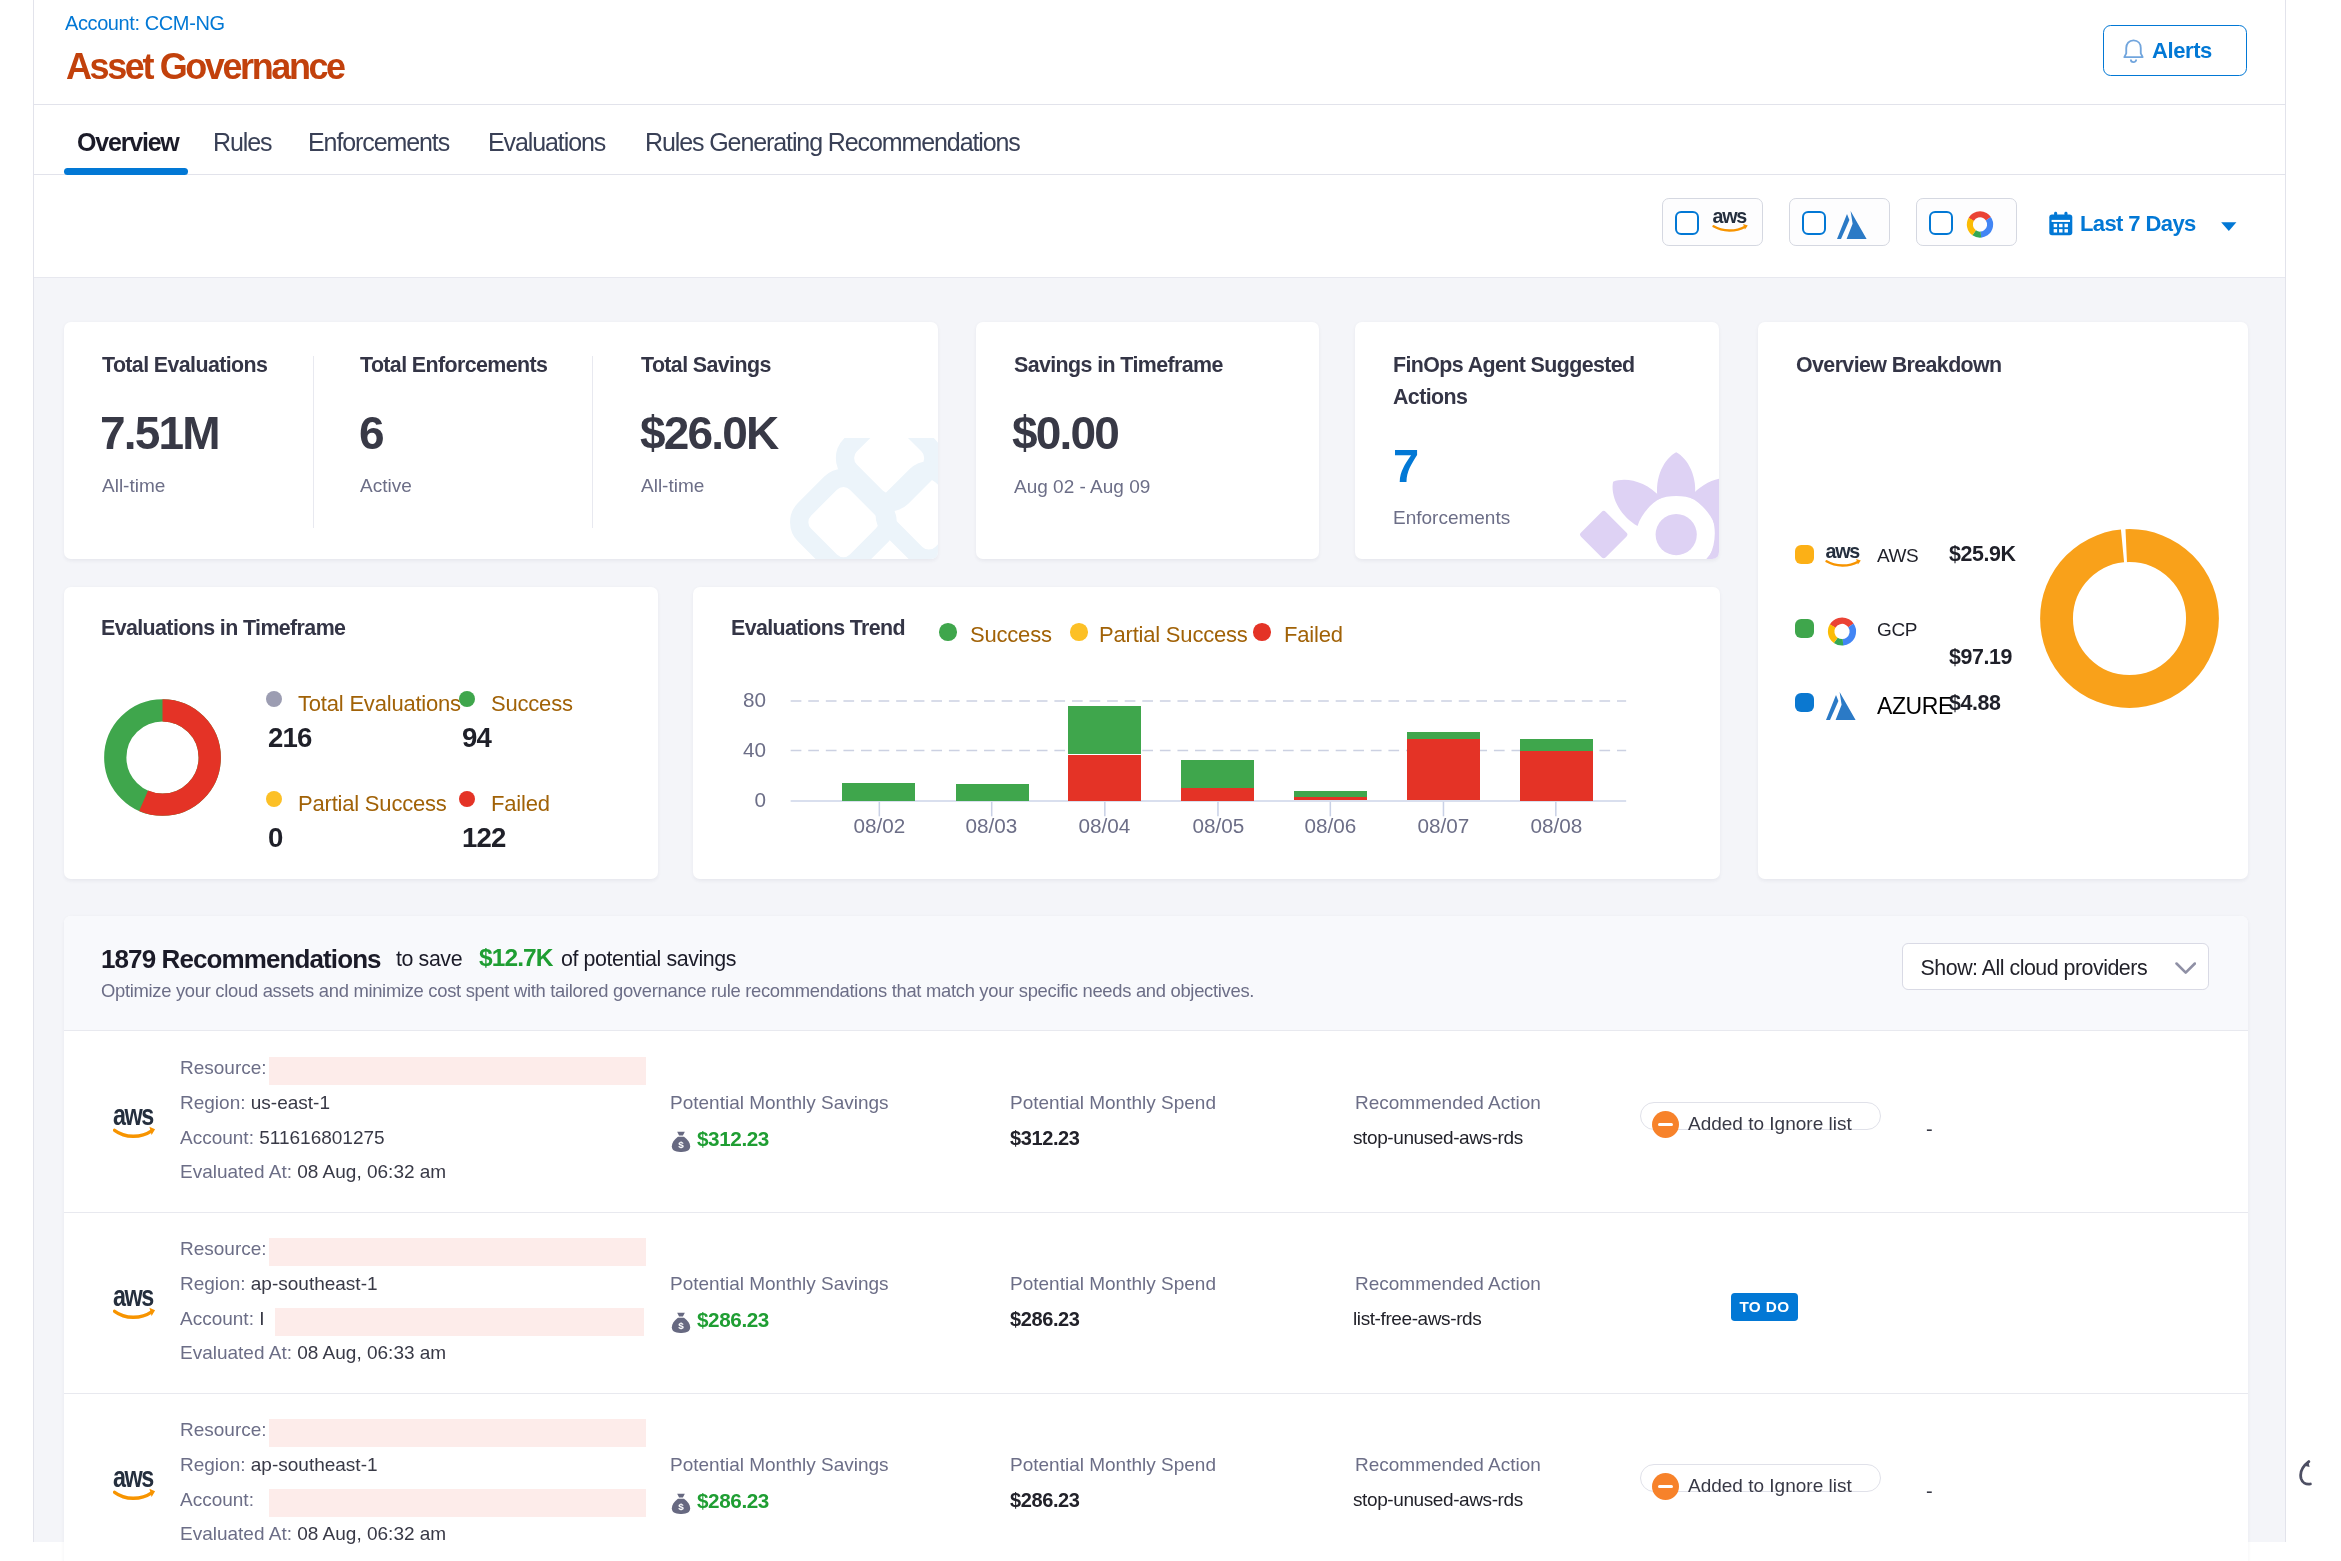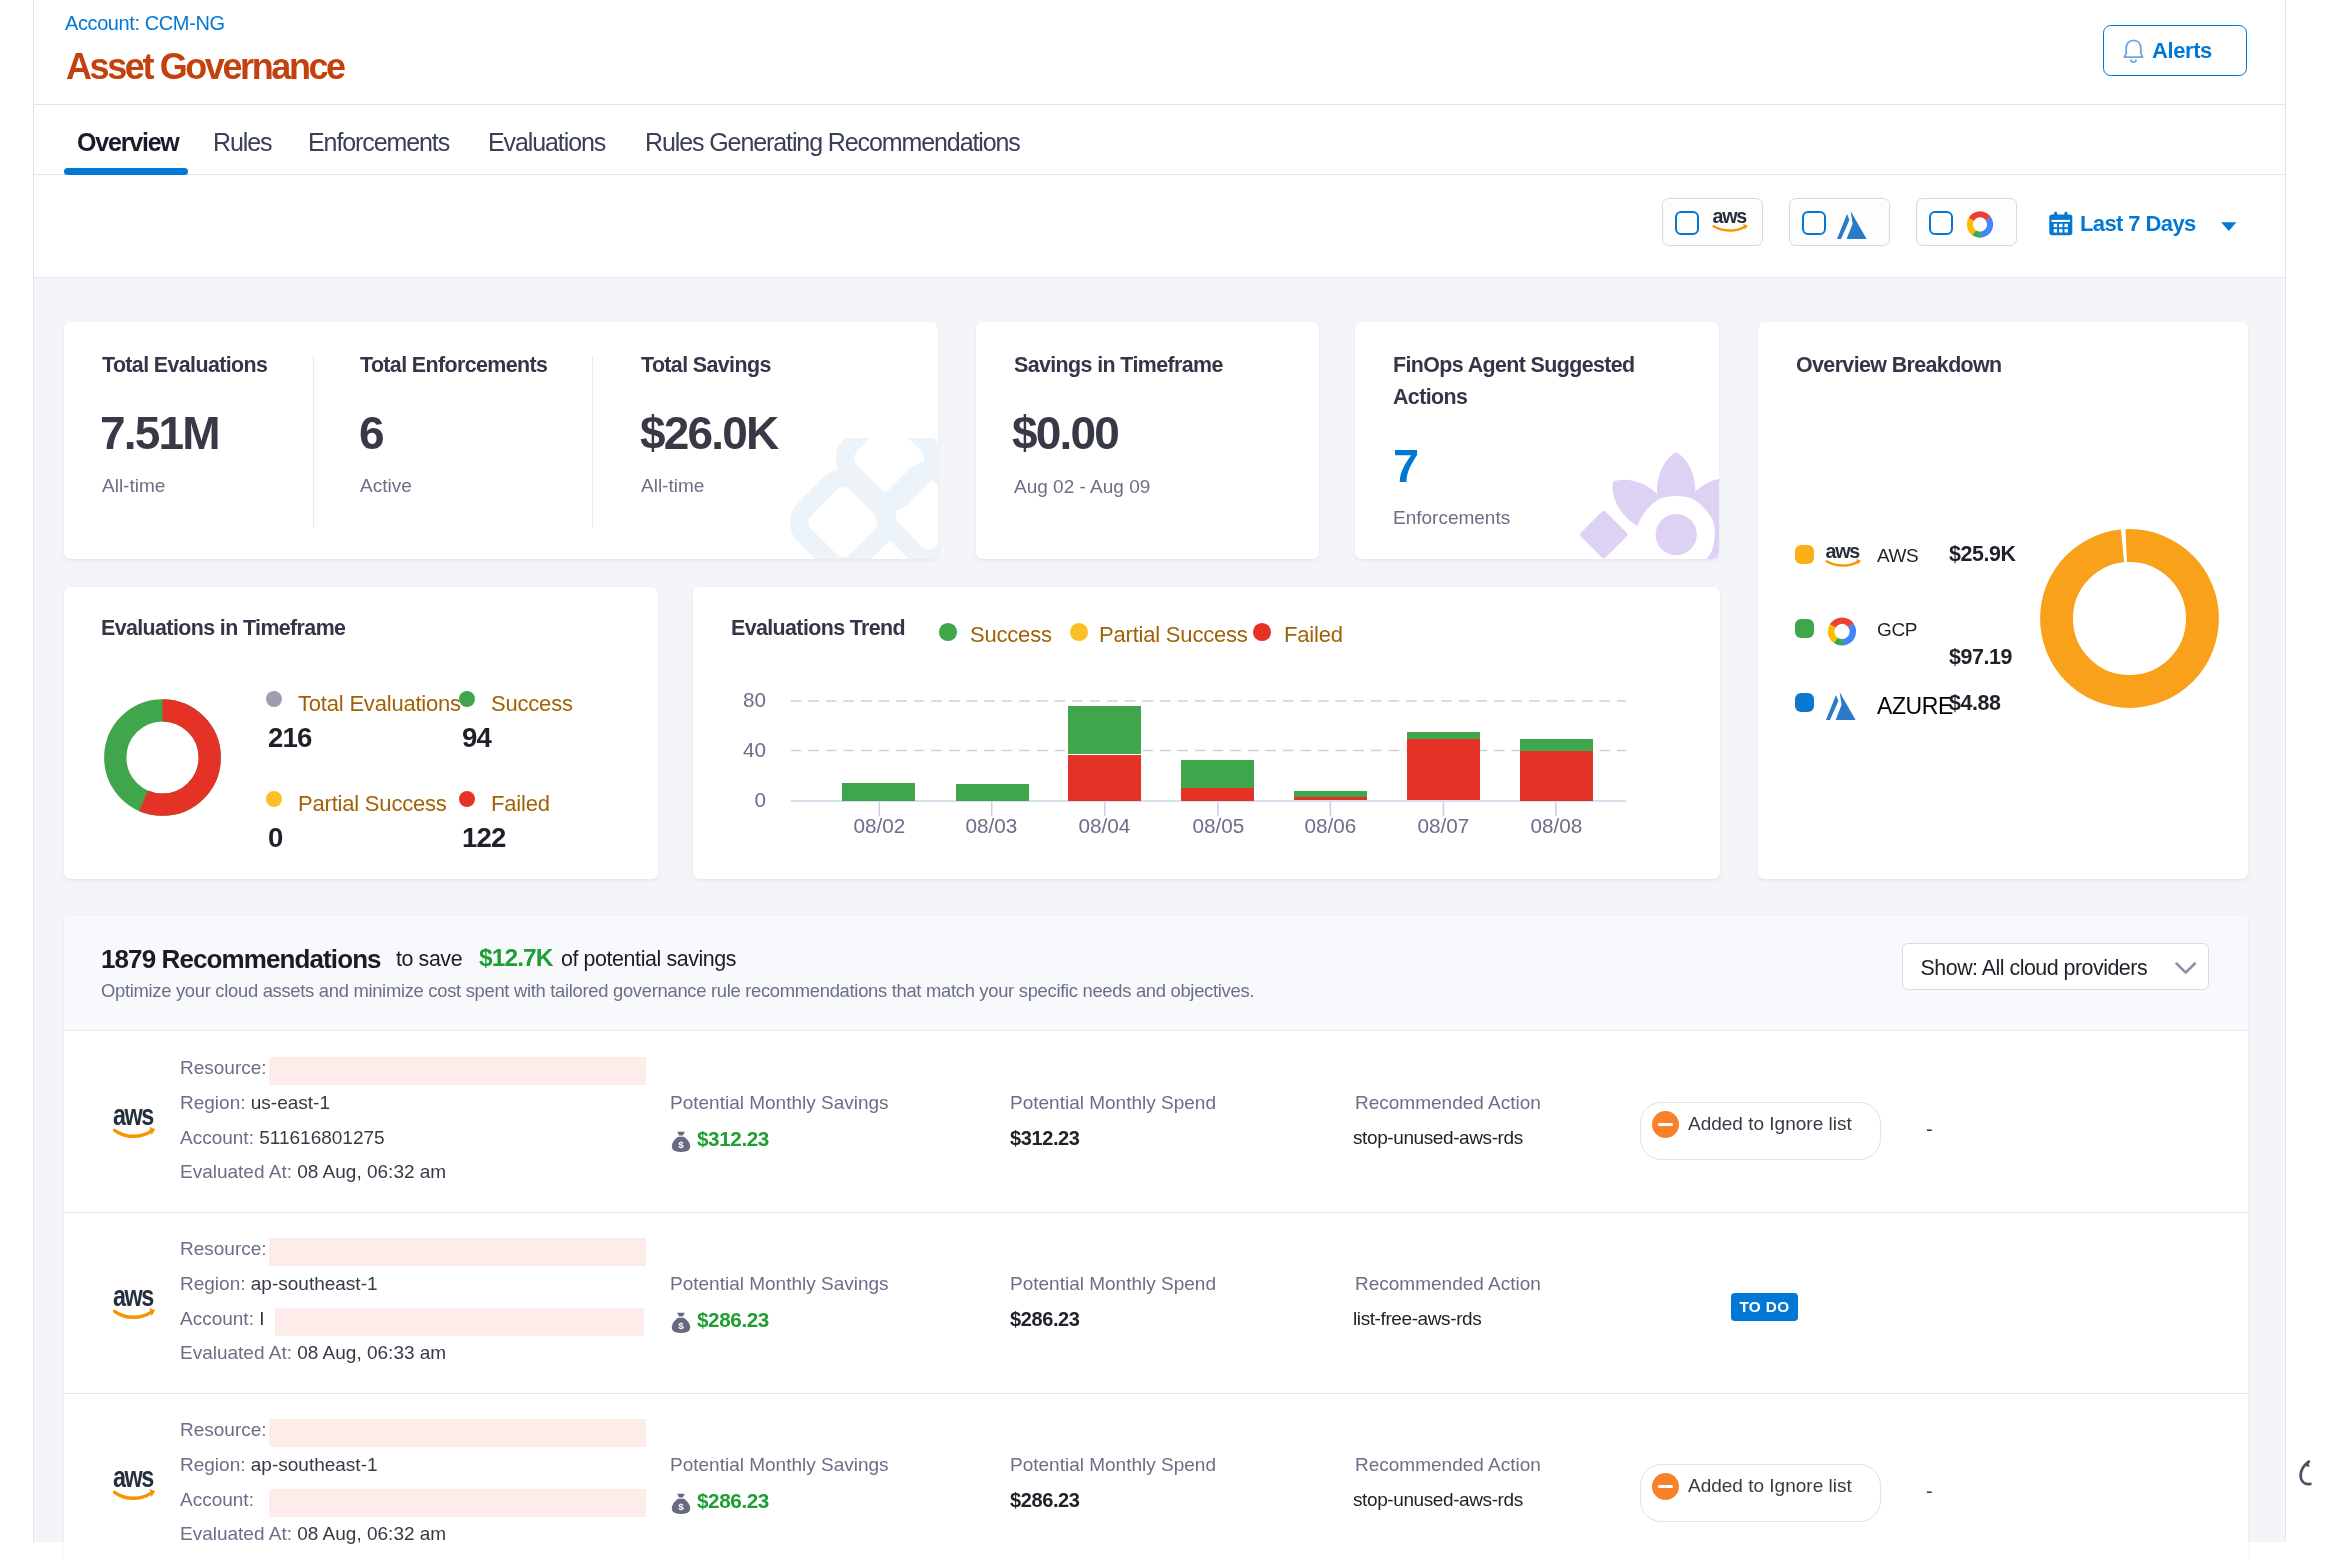--- a/index.html
+++ b/index.html
@@ -16,21 +16,21 @@
 .swatch { position:absolute; width:19px; height:19px; border-radius:6.1px; }
 .legtext { position:absolute; font-size:22px; color:#a16207; letter-spacing:-0.2px; }
 .legval { position:absolute; font-size:27.6px; font-weight:bold; color:#1f2029; letter-spacing:-0.9px; }
 .rowlabel { position:absolute; font-size:19px; color:#6c6e87; }
 .rowtext { position:absolute; font-size:19px; color:#383946; }
 .pink { position:absolute; height:28px; background:#fdecea; }
 .collabel { position:absolute; font-size:19px; color:#6c6e87; }
 .money { position:absolute; font-size:20.7px; font-weight:bold; color:#1f9e33; letter-spacing:-0.4px; }
 .spend { position:absolute; font-size:20px; font-weight:bold; color:#22222a; letter-spacing:-0.4px; }
 .action { position:absolute; font-size:19px; font-weight:normal; color:#22222a; letter-spacing:-0.4px; }
-.pill { position:absolute; width:241px; height:58px; background:#fff; border:0.8px solid #e0e1e9; border-radius:21.4px; }
+.pill { position:absolute; width:241px; height:28px; background:#fff; border:0.8px solid #e0e1e9; border-radius:21.4px; }
 .pill .circ { position:absolute; left:10.7px; top:7.7px; width:27px; height:27px; border-radius:50%; background:#f7822a; }
 .pill .minus { position:absolute; left:17px; top:20px; width:14.5px; height:3.1px; border-radius:1.5px; background:#ffffff; }
 .pill .ptext { position:absolute; left:47px; top:10px; font-size:19px; color:#383946; }
 .bar { position:absolute; }
 .xlab { position:absolute; font-size:20.7px; color:#6c6e87; width:115px; text-align:center; }
 .ylab { position:absolute; font-size:20.7px; color:#6c6e87; width:46px; text-align:right; }
 </style>
 </head>
 <body>
 

